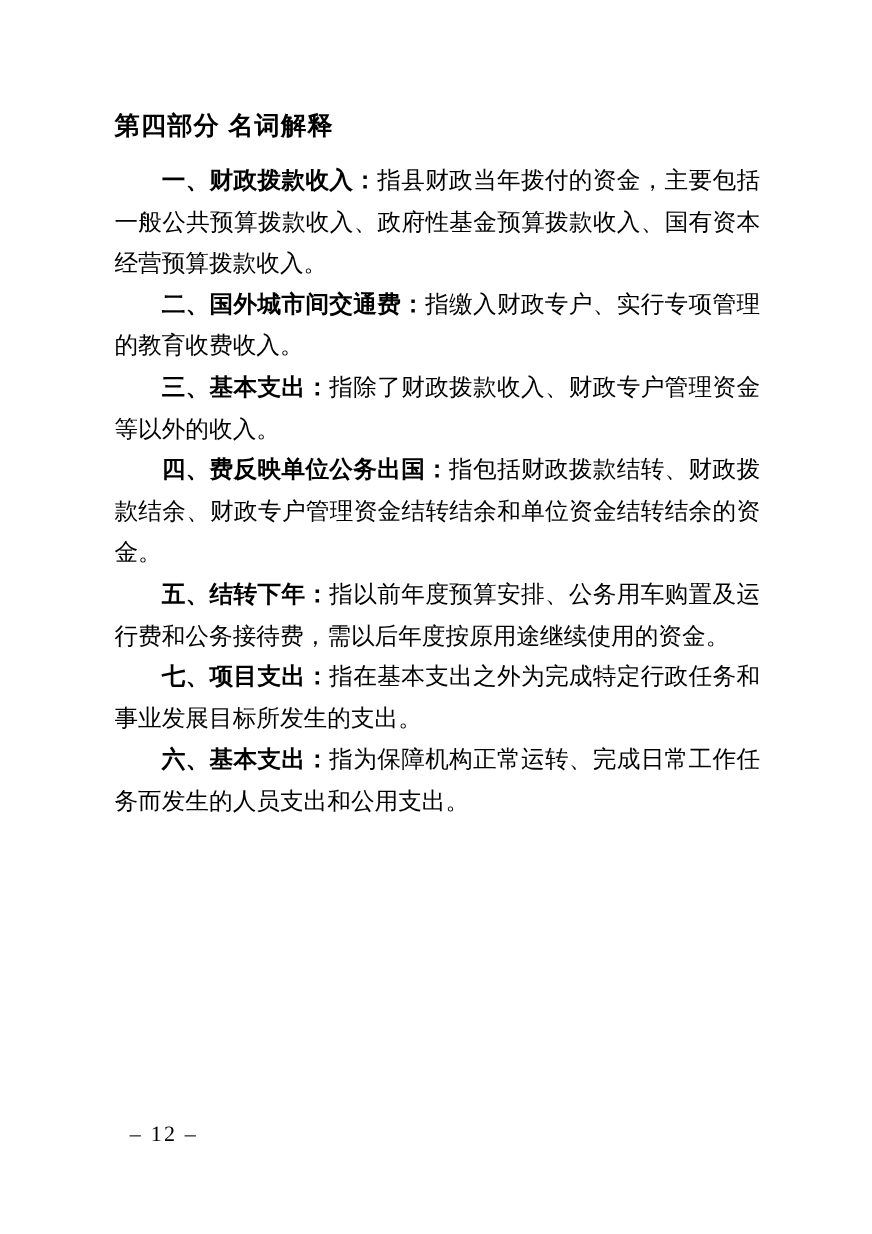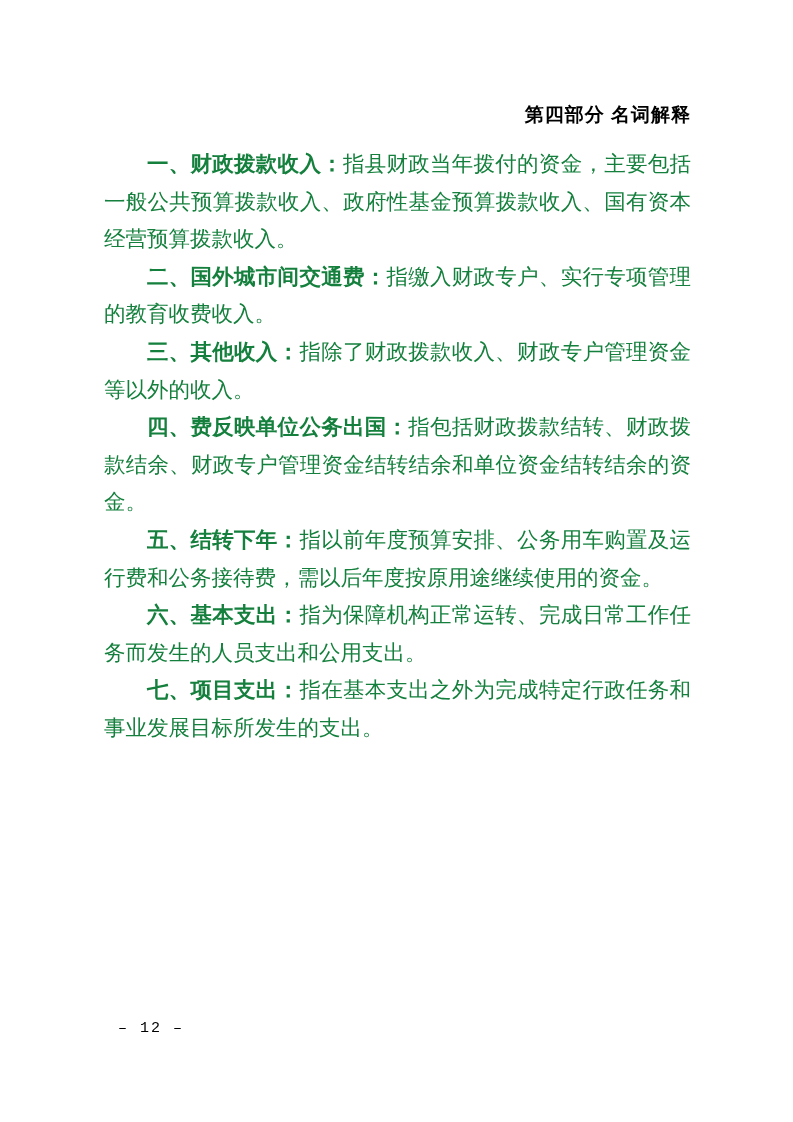--- a/index.html
+++ b/index.html
@@ -19,70 +19,70 @@
   .content {
     position: absolute;
     left: 104px;
     top: 99px;
     width: 587px;
   }
   .doc-title {
     margin: 0 0 16px 0;
     font-family: "Liberation Sans", sans-serif;
     font-weight: 700;
-    font-size: 19px;
+    font-size: 23px;
     line-height: 31px;
-    text-align: right;
+    text-align: left;
     letter-spacing: 1px;
     color: #000000;
   }
   .para {
     margin: 0;
     font-size: 21.5px;
     line-height: 37.6px;
     text-indent: 2em;
     text-align: justify;
     text-justify: inter-character;
-    color: #15803d;
+    color: #000000;
   }
   .term {
     font-family: "Liberation Sans", sans-serif;
     font-weight: 700;
   }
   .def {
     font-family: "Liberation Serif", serif;
     font-weight: 400;
   }
   .page-number {
     position: absolute;
     left: 118px;
     top: 1020px;
-    font-family: Liberation Mono, monospace;
-    font-size: 15px;
+    font-family: Liberation Serif, serif;
+    font-size: 20px;
     letter-spacing: 2px;
     color: #000000;
   }
 </style>
 </head>
 <body>
 
 <div class="page">
   <div class="content">
     <h1 class="doc-title">第四部分 名词解释</h1>
 
     <p class="para"><span class="term">一、财政拨款收入：</span><span class="def">指县财政当年拨付的资金，主要包括一般公共预算拨款收入、政府性基金预算拨款收入、国有资本经营预算拨款收入。</span></p>
 
     <p class="para"><span class="term">二、国外城市间交通费：</span><span class="def">指缴入财政专户、实行专项管理的教育收费收入。</span></p>
 
-    <p class="para"><span class="term">三、其他收入：</span><span class="def">指除了财政拨款收入、财政专户管理资金等以外的收入。</span></p>
+    <p class="para"><span class="term">三、基本支出：</span><span class="def">指除了财政拨款收入、财政专户管理资金等以外的收入。</span></p>
 
     <p class="para"><span class="term">四、费反映单位公务出国：</span><span class="def">指包括财政拨款结转、财政拨款结余、财政专户管理资金结转结余和单位资金结转结余的资金。</span></p>
 
     <p class="para"><span class="term">五、结转下年：</span><span class="def">指以前年度预算安排、公务用车购置及运行费和公务接待费，需以后年度按原用途继续使用的资金。</span></p>
 
+    <p class="para"><span class="term">七、项目支出：</span><span class="def">指在基本支出之外为完成特定行政任务和事业发展目标所发生的支出。</span></p>
+
     <p class="para"><span class="term">六、基本支出：</span><span class="def">指为保障机构正常运转、完成日常工作任务而发生的人员支出和公用支出。</span></p>
-
-    <p class="para"><span class="term">七、项目支出：</span><span class="def">指在基本支出之外为完成特定行政任务和事业发展目标所发生的支出。</span></p>
 
   </div>
 
   <div class="page-number">– 12 –</div>
 </div>
 
 </body></html>

